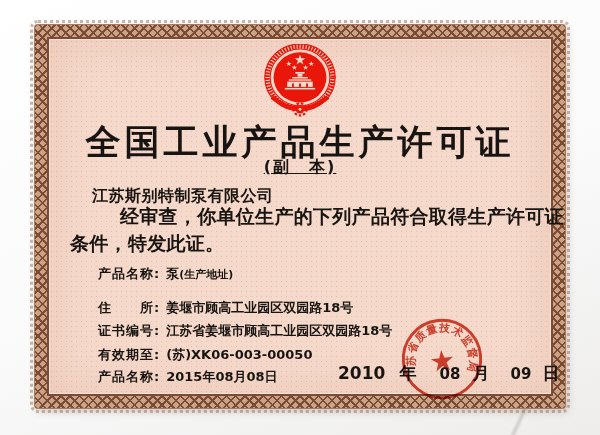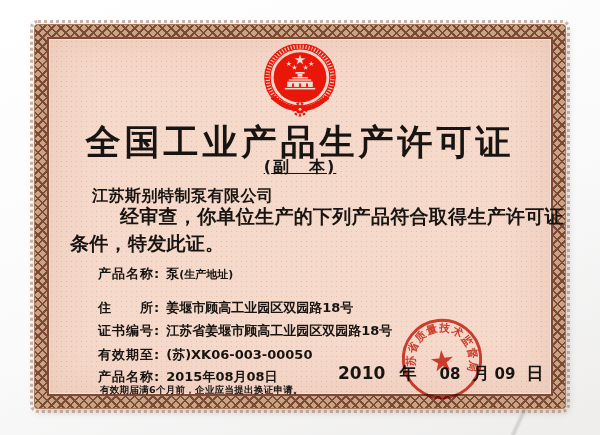--- a/index.html
+++ b/index.html
@@ -53,21 +53,21 @@
   .row .label{font-weight:bold; font-size:13px; letter-spacing:1px;}
   .row .value{font-weight:bold; font-size:13px; margin-left:6px;}
   .row .value-note{font-weight:bold; font-size:11px;}
   .r-product{top:263px;} .r-addr{top:297px;} .r-paddr{top:320px;}
   .r-certno{top:344px;} .r-valid{top:366px;}
   .footnote{position:absolute; left:100px; top:384px; font-size:9.5px; font-weight:600; letter-spacing:.3px;}
   .dateline{position:absolute; left:338px; top:362px; white-space:nowrap; z-index:2;}
   .dateline span{display:inline-block; font-weight:bold;}
   .d-num{font-size:15px;} .d-year{font-size:17px;} .d-lab{font-size:17px;}
   .d-ylab{margin-left:9px;} .d-month{margin-left:18px;} .d-mlab{margin-left:7px;}
-  .d-day{} .d-dlab{margin-left:6px;}
+  .d-day{margin-left:16px;} .d-dlab{margin-left:6px;}
   .seal{position:absolute; left:398px; top:316px; width:88px; height:86px; z-index:3;
         transform:rotate(-6deg); mix-blend-mode:multiply; opacity:.92; overflow:visible;}
   .seal-stroke{stroke:var(--seal-red,#d03826); fill:none;}
   .seal-fill{fill:var(--seal-red,#d03826);}
   .seal-text{font-size:12.5px; font-weight:bold; letter-spacing:1.2px; fill:var(--seal-red,#d03826);}
 </style>
 </head>
 <body>
 
 <div class="page">
@@ -131,21 +131,20 @@
   </div>
 
   <div class="row r-certno">
     <span class="label">有效期至:</span><span class="value">(苏)XK06-003-00050</span>
   </div>
 
   <div class="row r-valid">
     <span class="label">产品名称:</span><span class="value">2015年08月08日</span>
   </div>
 
-  <div class="footnote">有效期届满6个月前，企业应当提出换证申请。</div>
 
   <div class="dateline">
     <span class="d-num d-year">2010</span>
     <span class="d-lab d-ylab">年</span>
     <span class="d-num d-month">08</span>
     <span class="d-lab d-mlab">月</span>
     <span class="d-num d-day">09</span>
     <span class="d-lab d-dlab">日</span>
   </div>
 

